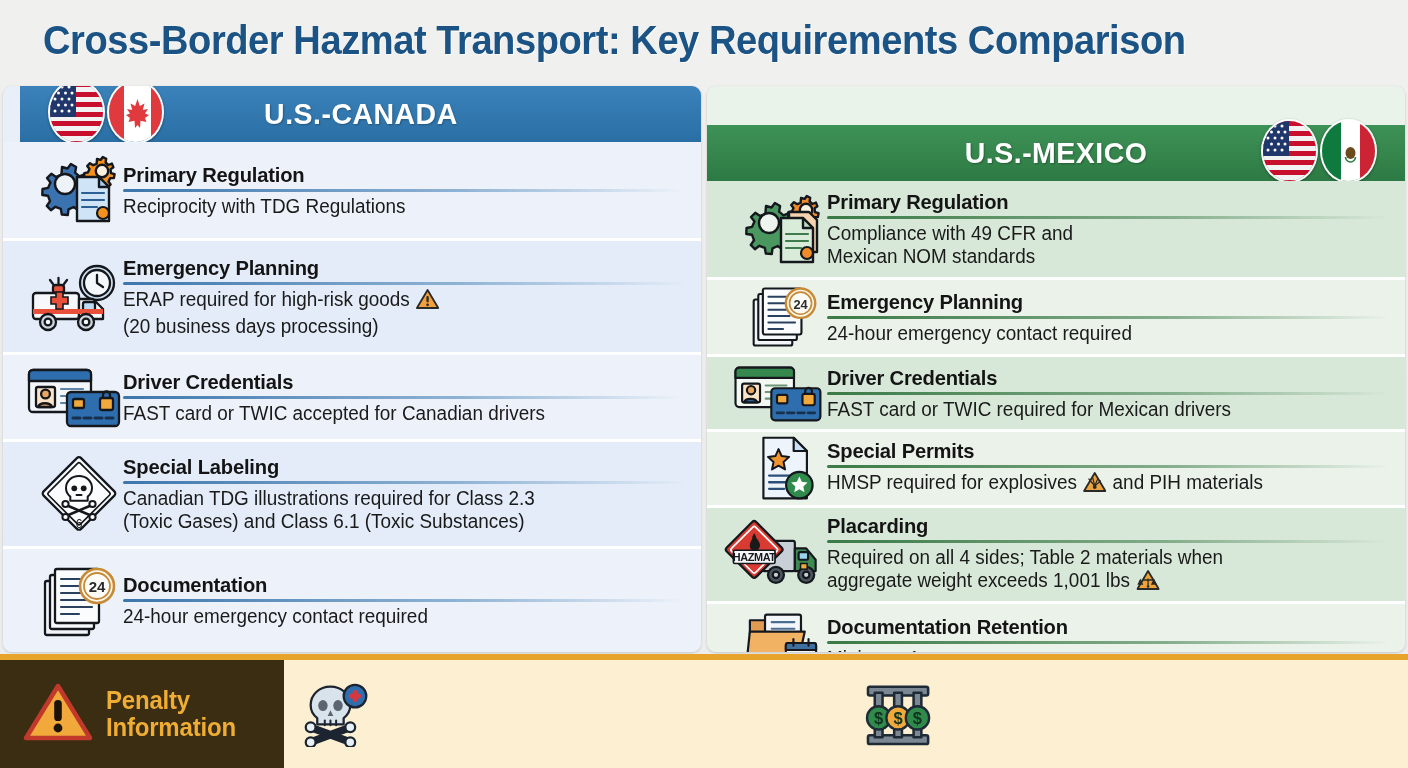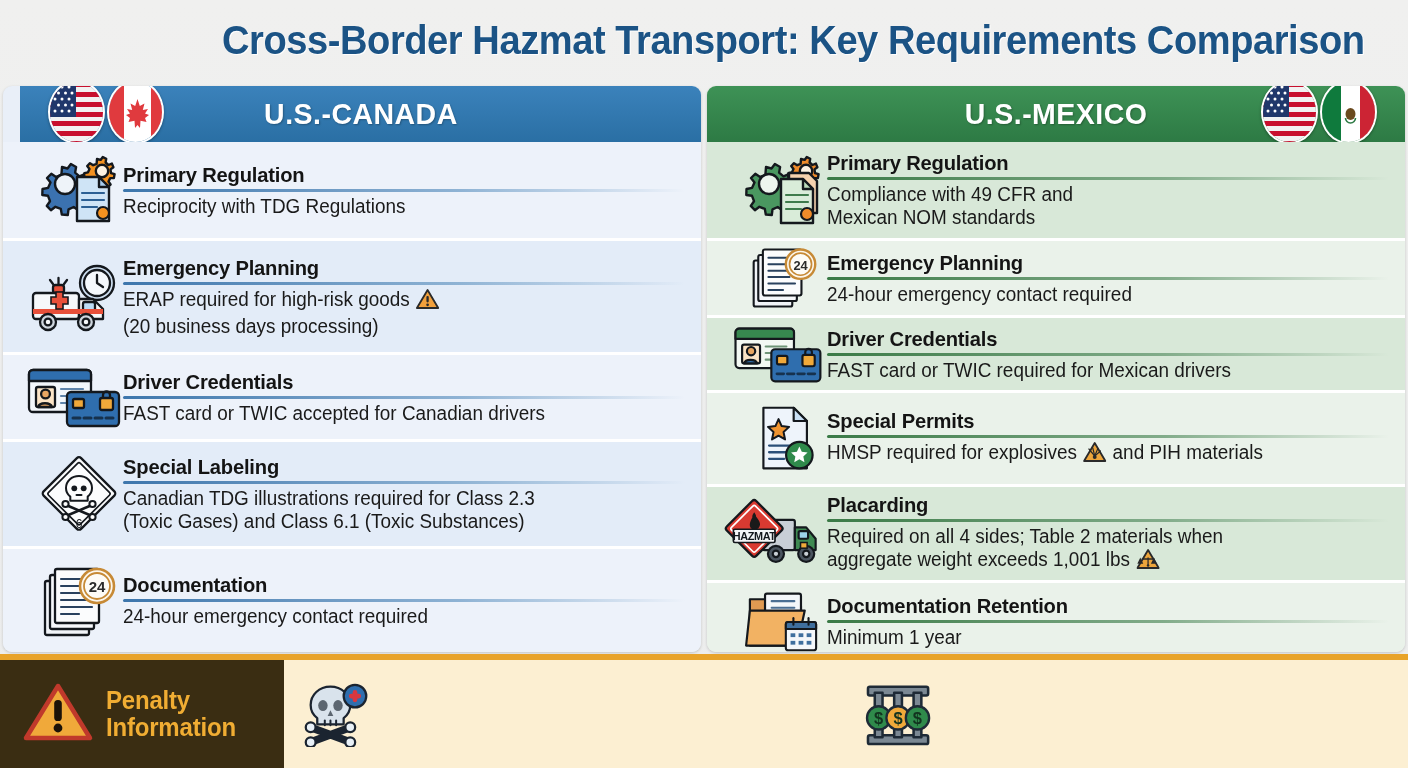--- a/index.html
+++ b/index.html
@@ -11,21 +11,21 @@
   }
   #page {
     position: relative;
     width: 1408px; height: 768px;
     background: linear-gradient(180deg,#f0f0ef 0%,#eceded 100%);
   }
 
   
   #title-bar {
     position: absolute; top: 0; left: 0; width: 1408px; height: 80px;
-    display: flex; align-items: center; justify-content: flex-end;
+    display: flex; align-items: center; justify-content: flex-start;
   }
   #title-text {
     font-size: 41px;
     font-weight: bold;
     color: #1b5385;
     letter-spacing: -0.5px;
     transform: scaleX(0.93);
     text-shadow: 1px 1px 0 rgba(255,255,255,0.9);
     white-space: nowrap;
   }
@@ -43,21 +43,21 @@
   #col-canada { left: 3px; background: #e9eff8; }
   #col-mexico { left: 707px; background: #eaf3ea; }
 
   .col-header {
     position: relative;
     height: 56px;
     display: flex; align-items: center; justify-content: center;
     color: #ffffff;
   }
   #hdr-canada { background: linear-gradient(180deg,#3b82bb 0%,#2a6fa4 100%); margin-left: 17px; }
-  #hdr-mexico { background: linear-gradient(180deg,#3e9256 0%,#2d7a44 100%); }
+  #hdr-mexico { background: linear-gradient(180deg,#3e9256 0%,#2d7a44 100%); margin-top: 39px; }
   .col-header-title {
     font-size: 30px; font-weight: bold; letter-spacing: 0.5px;
     transform: scaleX(0.95);
     text-shadow: 1px 1px 2px rgba(0,0,0,0.28);
   }
 
   
   .flag-pair { position: absolute; display: flex; gap: 2px; top: -6px; }
   #flags-canada { left: 28px; }
   #flags-mexico { right: 28px; }
@@ -515,21 +515,21 @@
         </svg>
       </div>
       <div class="row-body">
         <div class="row-heading">Driver Credentials</div>
         <div class="heading-rule rule-green"></div>
         <div class="row-desc">FAST card or TWIC required for Mexican drivers</div>
       </div>
     </div>
     <div class="row-sep"></div>
 
-    <div class="row alt-green-b" style="height:91px">
+    <div class="row alt-green-b" style="height:73px">
       <div class="row-icon">
         <svg width="78" height="70" viewBox="0 0 80 74">
           <g stroke="#14181d" stroke-width="2.3" stroke-linejoin="round">
             <path fill="#eef4fb" d="M14 4 h32 l14 14 v50 h-46z"></path>
             <path fill="#c9e0f5" d="M46 4 v14 h14z"></path>
           </g>
           <path d="M30 16 l3.3 7.3 7.9 .9-5.9 5.4 1.6 7.9-6.9-4-6.9 4 1.6-7.9-5.9-5.4 7.9-.9z" fill="#f09430" stroke="#14181d" stroke-width="2.1" stroke-linejoin="round"></path>
           <g stroke="#2b4f78" stroke-width="2.4" stroke-linecap="round">
             <line x1="20" y1="44" x2="48" y2="44"></line>
             <line x1="20" y1="51" x2="44" y2="51"></line>

